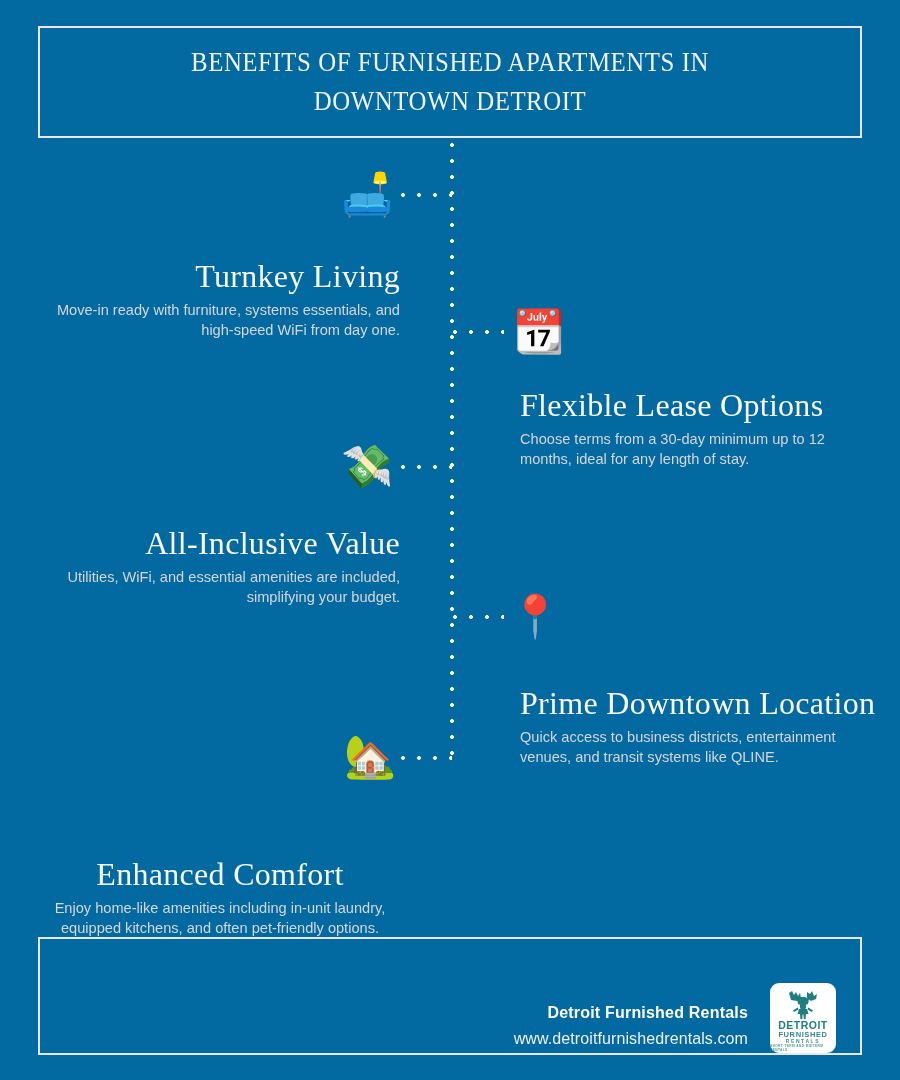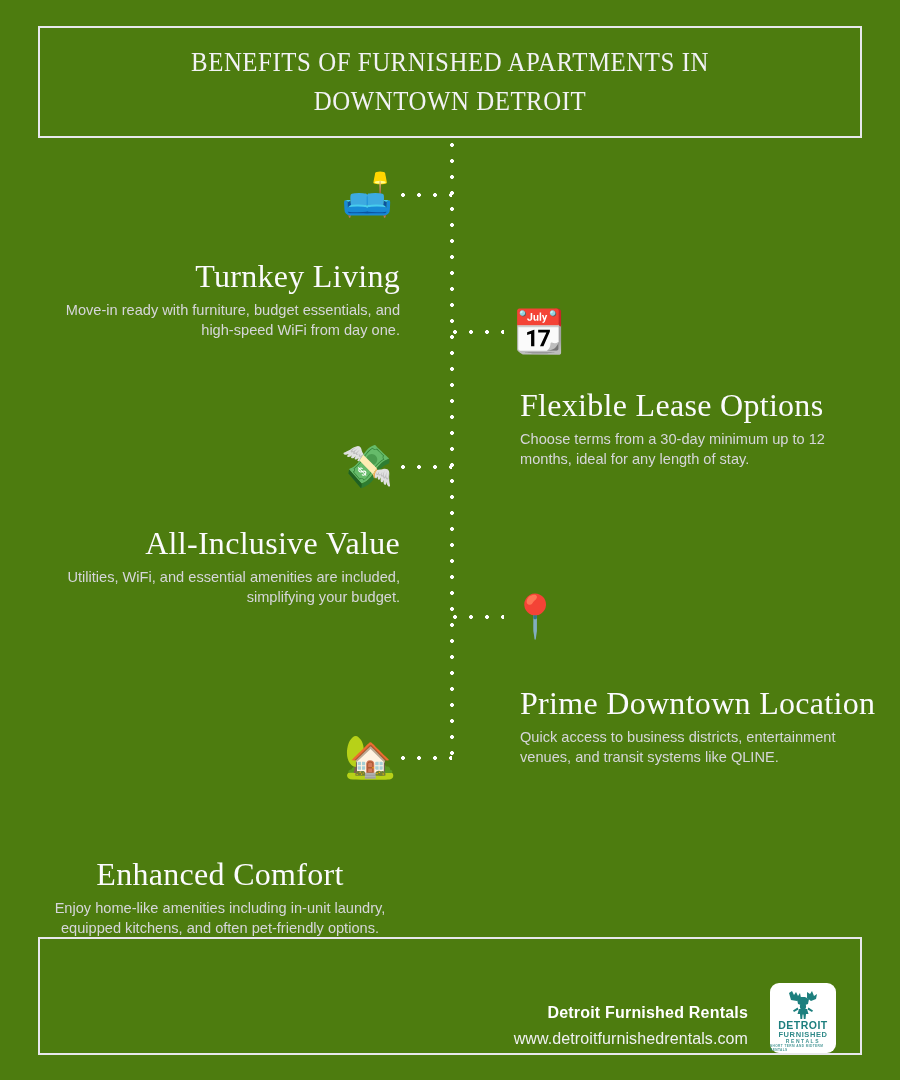--- a/index.html
+++ b/index.html
@@ -14,21 +14,21 @@
   body {
     font-family:"Liberation Sans", sans-serif;
     position:relative;
   }
 
   .page {
     position:absolute;
     inset:0;
     width:900px;
     height:1080px;
-    background:#4d7c0f;
+    background:#0369a1;
   }
 
   
   .header-box {
     position:absolute;
     left:38px;
     top:26px;
     width:824px;
     height:112px;
     border:2px solid #e8e8ec;
@@ -174,21 +174,21 @@
   <div class="header-box">
     <div class="header-title">Benefits of Furnished Apartments in Downtown Detroit</div>
   </div>
 
   <div class="spine"></div>
 
   <div class="sec-emoji" style="left:342px; top:169px;">🛋️</div>
   <div class="branch branch-left" style="left:400px; top:192px;"></div>
   <div class="section sec-left" style="top:261px;">
     <div class="sec-heading">Turnkey Living</div>
-    <div class="sec-body">Move-in ready with furniture, budget essentials, and high-speed WiFi from day one.</div>
+    <div class="sec-body">Move-in ready with furniture, systems essentials, and high-speed WiFi from day one.</div>
   </div>
 
   <div class="sec-emoji" style="left:514px; top:306px;">📆</div>
   <div class="branch branch-right" style="left:452px; top:329px;"></div>
   <div class="section sec-right" style="top:390px;">
     <div class="sec-heading">Flexible Lease Options</div>
     <div class="sec-body">Choose terms from a 30-day minimum up to 12 months, ideal for any length of stay.</div>
   </div>
 
   <div class="sec-emoji" style="left:342px; top:441px;">💸</div>

